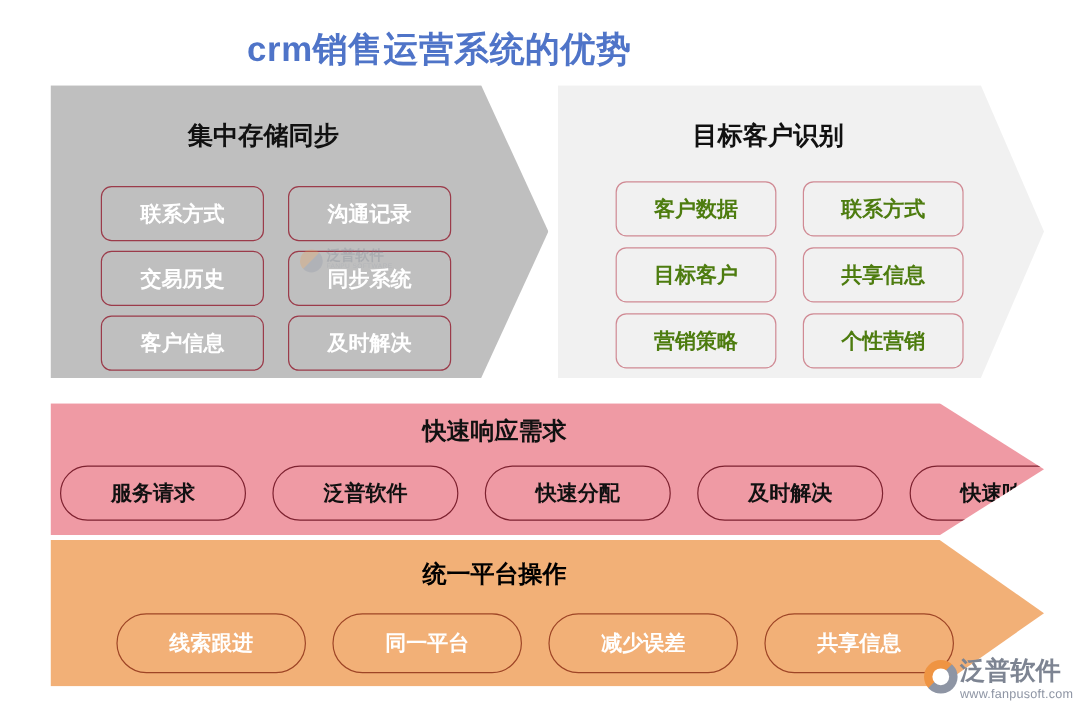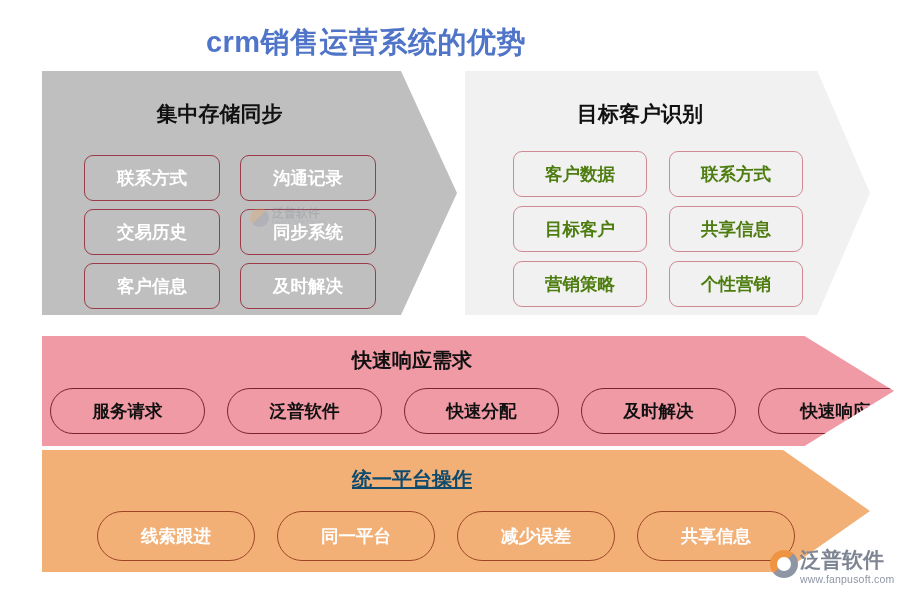--- a/index.html
+++ b/index.html
@@ -140,42 +140,41 @@
     position: absolute;
     left: 42px;
   }
   #band-response {
     top: 336px;
     width: 828px;
     height: 110px;
     background: #ef9aa4;
     -webkit-clip-path: polygon(0 0, 89.5% 0, 100% 50%, 89.5% 100%, 0 100%);
     clip-path: polygon(0 0, 89.5% 0, 100% 50%, 89.5% 100%, 0 100%);
-    padding-left: 24px;
   }
   #band-platform {
     top: 450px;
     width: 828px;
     height: 122px;
     background: #f2b077;
     -webkit-clip-path: polygon(0 0, 89.5% 0, 100% 50%, 89.5% 100%, 0 100%);
     clip-path: polygon(0 0, 89.5% 0, 100% 50%, 89.5% 100%, 0 100%);
   }
   .band-title {
     position: absolute;
     top: 14px;
     left: 0;
     width: 740px;
     text-align: center;
     font-size: 20px;
     font-weight: bold;
     line-height: 1;
   }
   #band-response .band-title { color: #111111; }
-  #band-platform .band-title { color: #0c4a6e; top: 19px; text-decoration: underline; }
+  #band-platform .band-title { color: #000000; top: 19px; }
 
   .band-row {
     position: absolute;
     display: flex;
   }
   #band-response .band-row {
     top: 52px;
     left: 8px;
     gap: 22px;
   }

